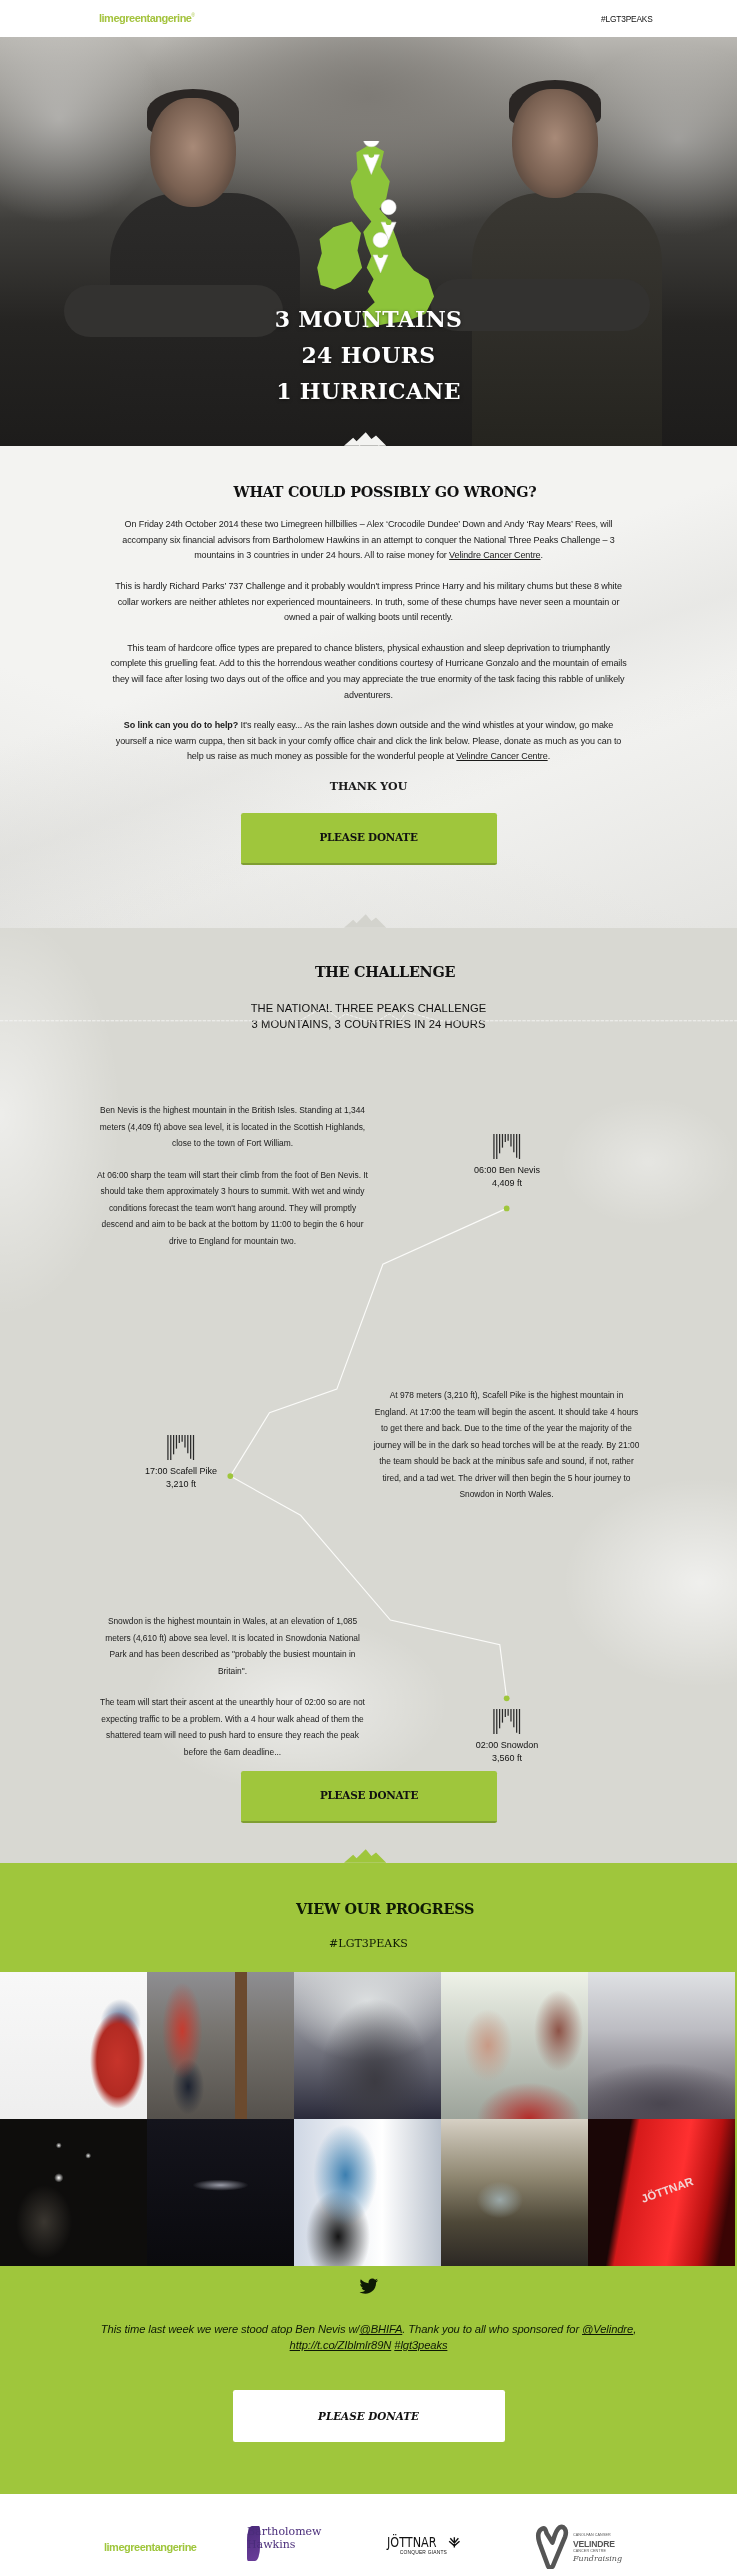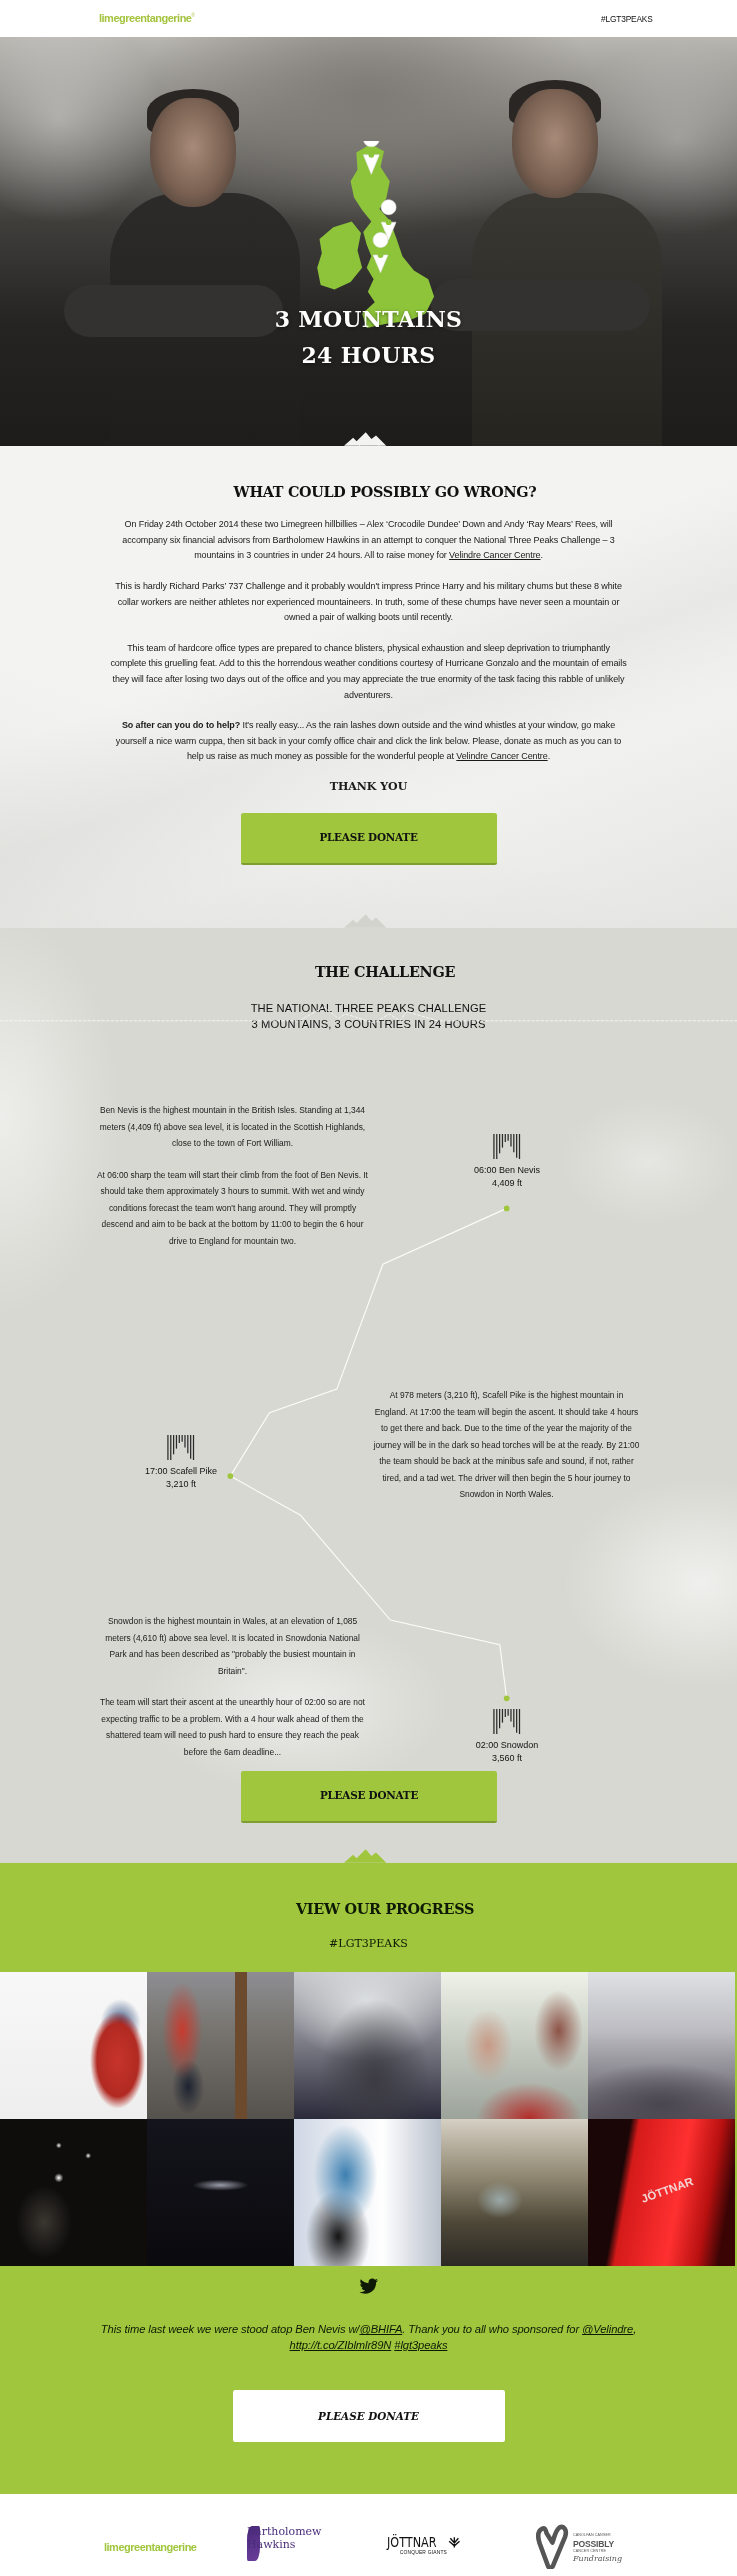--- a/index.html
+++ b/index.html
@@ -131,36 +131,37 @@
     </g>
     <g fill="#8dc43a">
         <circle cx="96" cy="24" r="5"></circle>
         <circle cx="126" cy="141" r="5"></circle>
         <circle cx="112" cy="198" r="5"></circle>
       </g>
   </svg>
   <div class="hero-title">
     <div>3 MOUNTAINS</div>
     <div>24 HOURS</div>
+    <div>1 HURRICANE</div>
   </div>
   <svg class="scroll-chevron" viewBox="0 0 46 34">
       <path d="M2 2 L23 30 L44 2" fill="none" stroke="#fff" stroke-width="1.5"></path>
     </svg>
   <svg class="peaks-notch" viewBox="0 0 84 24">
       <path d="M0 24 L16 10 L22 16 L38 0 L48 12 L56 6 L74 24 Z" fill="#f3f3f1"></path>
     </svg>
 </section>
 
 <section class="intro">
   <h2 class="section-title">WHAT COULD POSSIBLY GO WRONG?</h2>
   <div class="intro-body">
     <p><span>On Friday 24th October 2014 these two Limegreen hillbillies – Alex ‘Crocodile Dundee’ Down and Andy ‘Ray Mears’ Rees, will accompany six financial advisors from Bartholomew Hawkins in an attempt to conquer the National Three Peaks Challenge – 3 mountains in 3 countries in under 24 hours. All to raise money for </span><a>Velindre Cancer Centre</a><span>.</span></p>
     <p>This is hardly Richard Parks’ 737 Challenge and it probably wouldn't impress Prince Harry and his military chums but these 8 white collar workers are neither athletes nor experienced mountaineers. In truth, some of these chumps have never seen a mountain or owned a pair of walking boots until recently.</p>
     <p>This team of hardcore office types are prepared to chance blisters, physical exhaustion and sleep deprivation to triumphantly complete this gruelling feat. Add to this the horrendous weather conditions courtesy of Hurricane Gonzalo and the mountain of emails they will face after losing two days out of the office and you may appreciate the true enormity of the task facing this rabble of unlikely adventurers.</p>
-    <p><b>So after can you do to help?</b><span> It's really easy... As the rain lashes down outside and the wind whistles at your window, go make yourself a nice warm cuppa, then sit back in your comfy office chair and click the link below. Please, donate as much as you can to help us raise as much money as possible for the wonderful people at </span><a>Velindre Cancer Centre</a><span>.</span></p>
+    <p><b>So link can you do to help?</b><span> It's really easy... As the rain lashes down outside and the wind whistles at your window, go make yourself a nice warm cuppa, then sit back in your comfy office chair and click the link below. Please, donate as much as you can to help us raise as much money as possible for the wonderful people at </span><a>Velindre Cancer Centre</a><span>.</span></p>
   </div>
   <div class="thanks">THANK YOU</div>
   <a class="donate-btn">PLEASE DONATE</a>
   <svg class="notch" viewBox="0 0 84 24">
       <path d="M0 24 L16 10 L22 16 L38 0 L48 12 L56 6 L74 24 Z" fill="#d3d3cd"></path>
     </svg>
 </section>
 
 <section class="challenge">
   <h2 class="section-title">THE CHALLENGE</h2>
@@ -298,18 +299,18 @@
     <svg width="12.7" height="12.7" viewBox="0 0 22 22" style="vertical-align:-1.2px;">
         <path d="M11 2 L11 20 M4 4 L11 12 L18 4 M2 9 L11 17 L20 9" fill="none" stroke="#111" stroke-width="2.4"></path>
       </svg>
     <span class="t2">CONQUER GIANTS</span>
   </a>
   <a class="sponsor sp-vel">
     <svg class="heart" viewBox="0 0 62 80">
         <path d="M12 10 C4 14 4 24 8 36 L22 74 C24 80 30 78 32 72 L52 24 C56 12 50 4 42 8 C36 12 34 22 30 34 L20 18 C18 10 16 8 12 10 Z" fill="none" stroke="#555" stroke-width="8" stroke-linejoin="round"></path>
       </svg>
     <span class="l1">CANOLFAN CANSER</span>
-    <span class="l2">POSSIBLY</span>
+    <span class="l2">VELINDRE</span>
     <span class="l3">CANCER CENTRE</span>
     <span class="l4">Fundraising</span>
   </a>
 </footer>
 
 
 </body></html>

